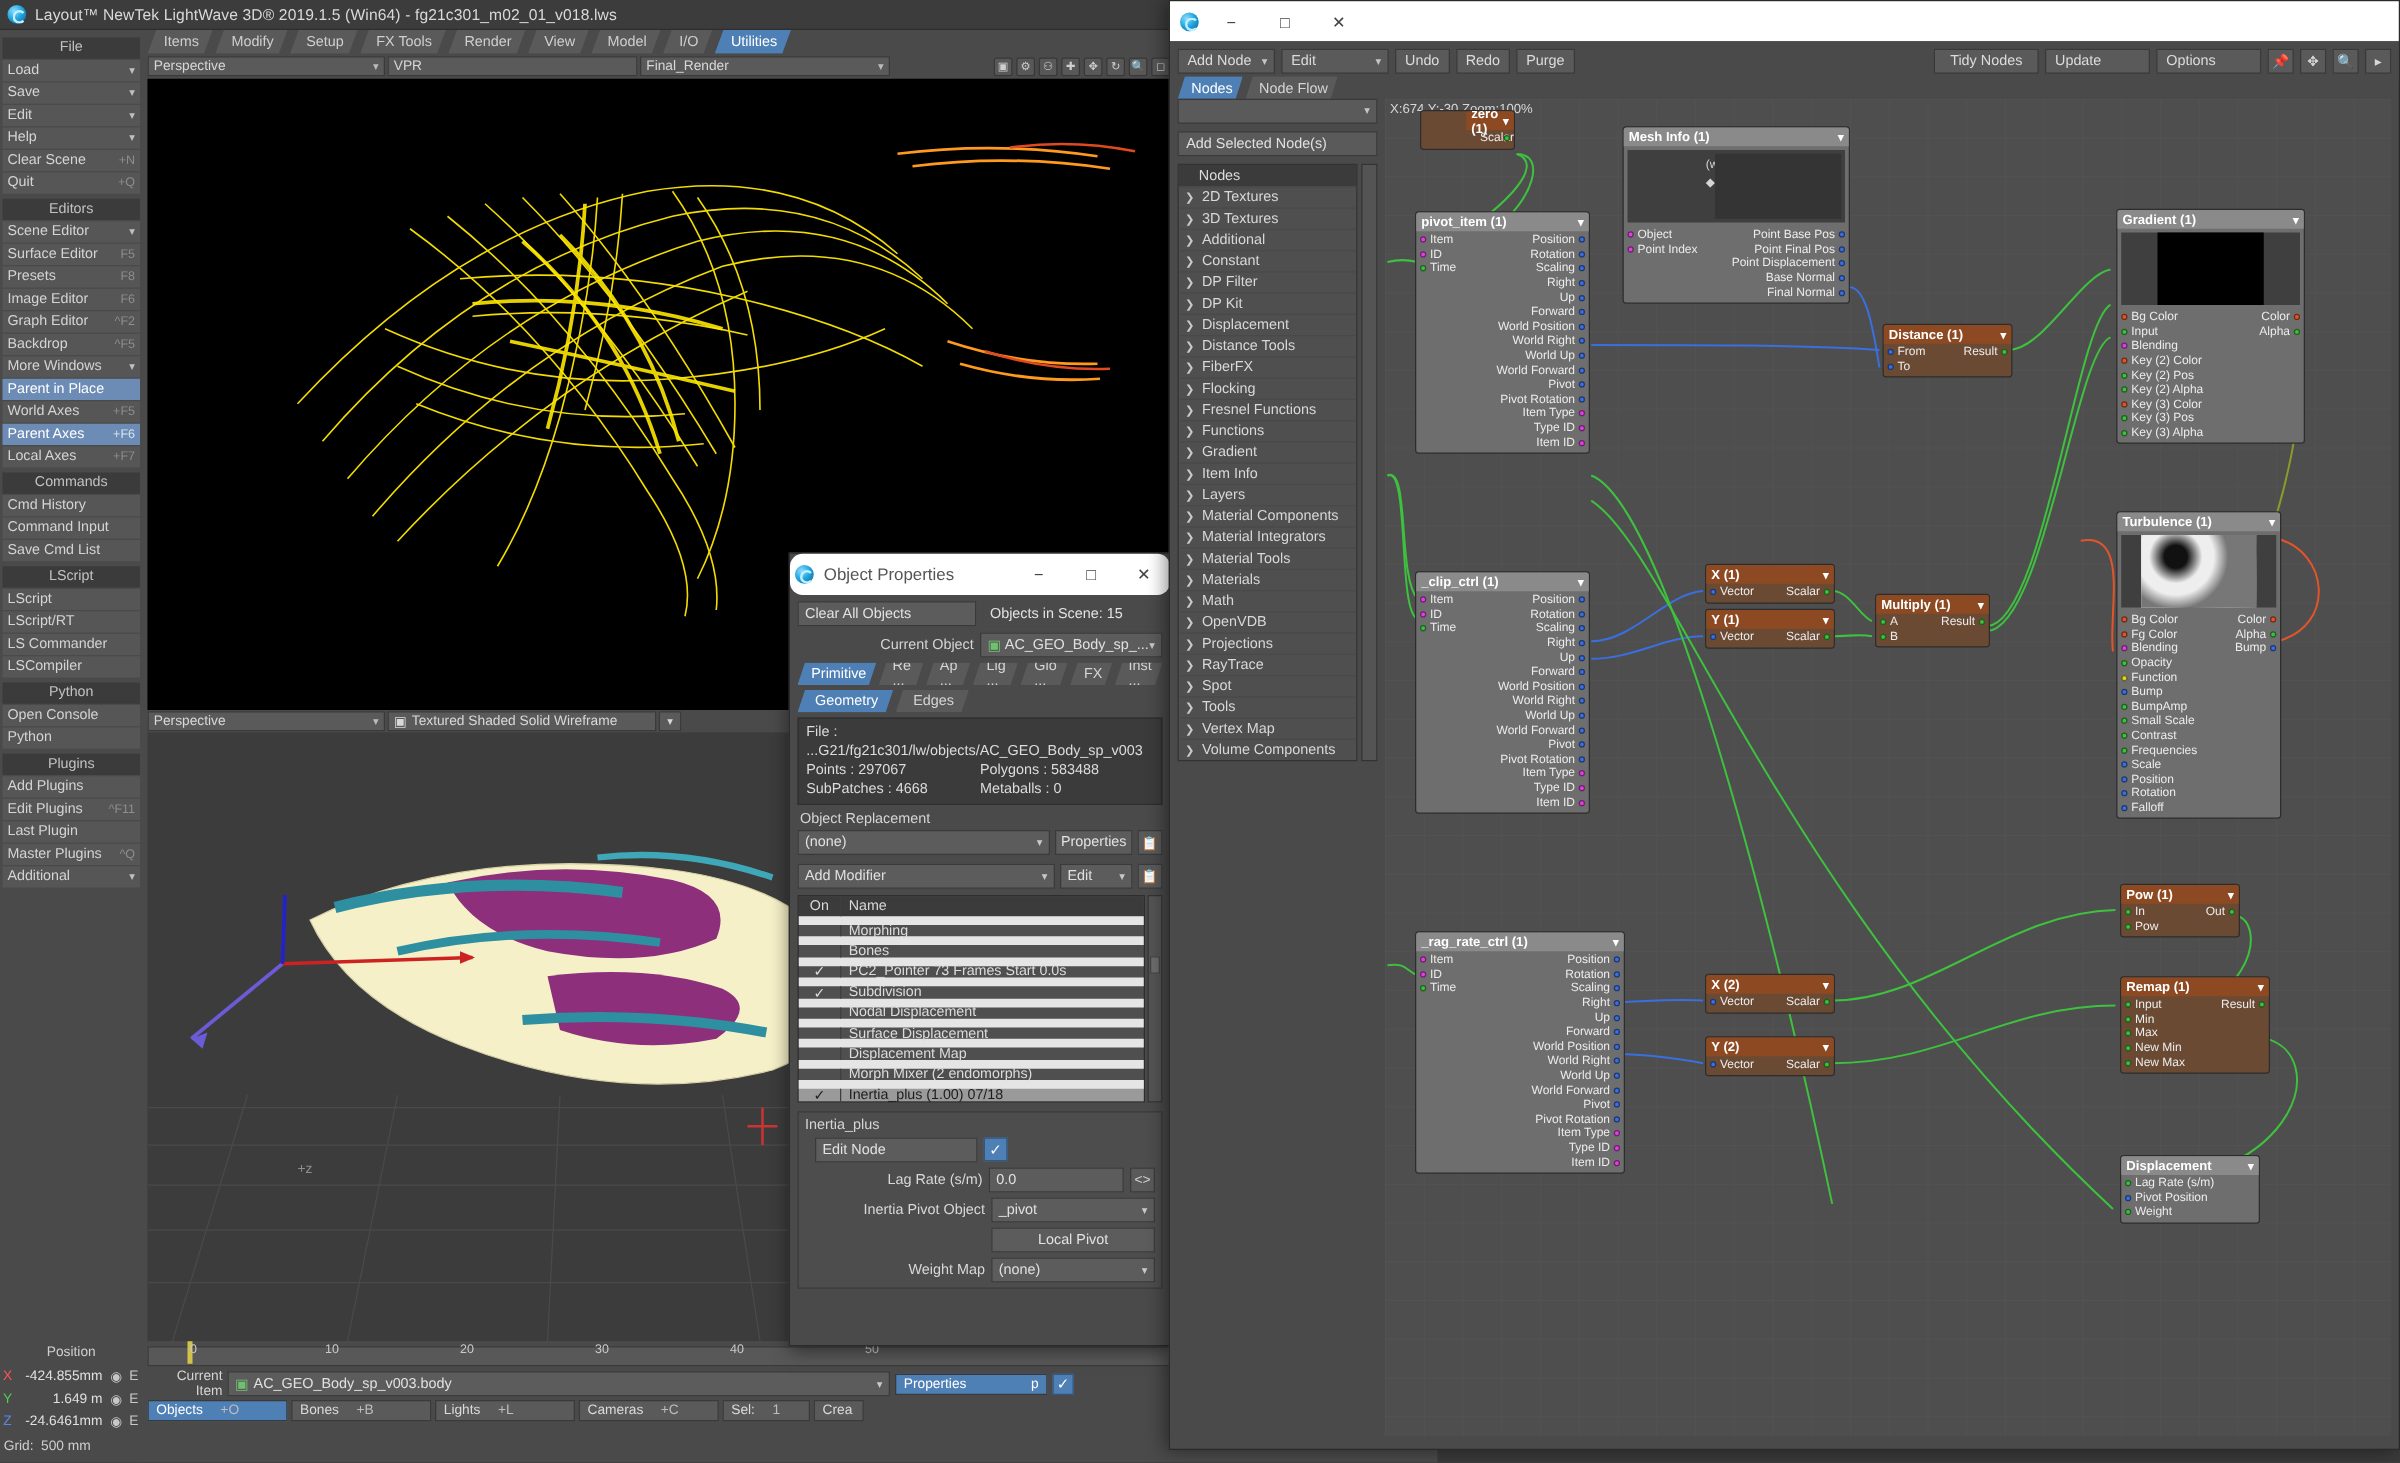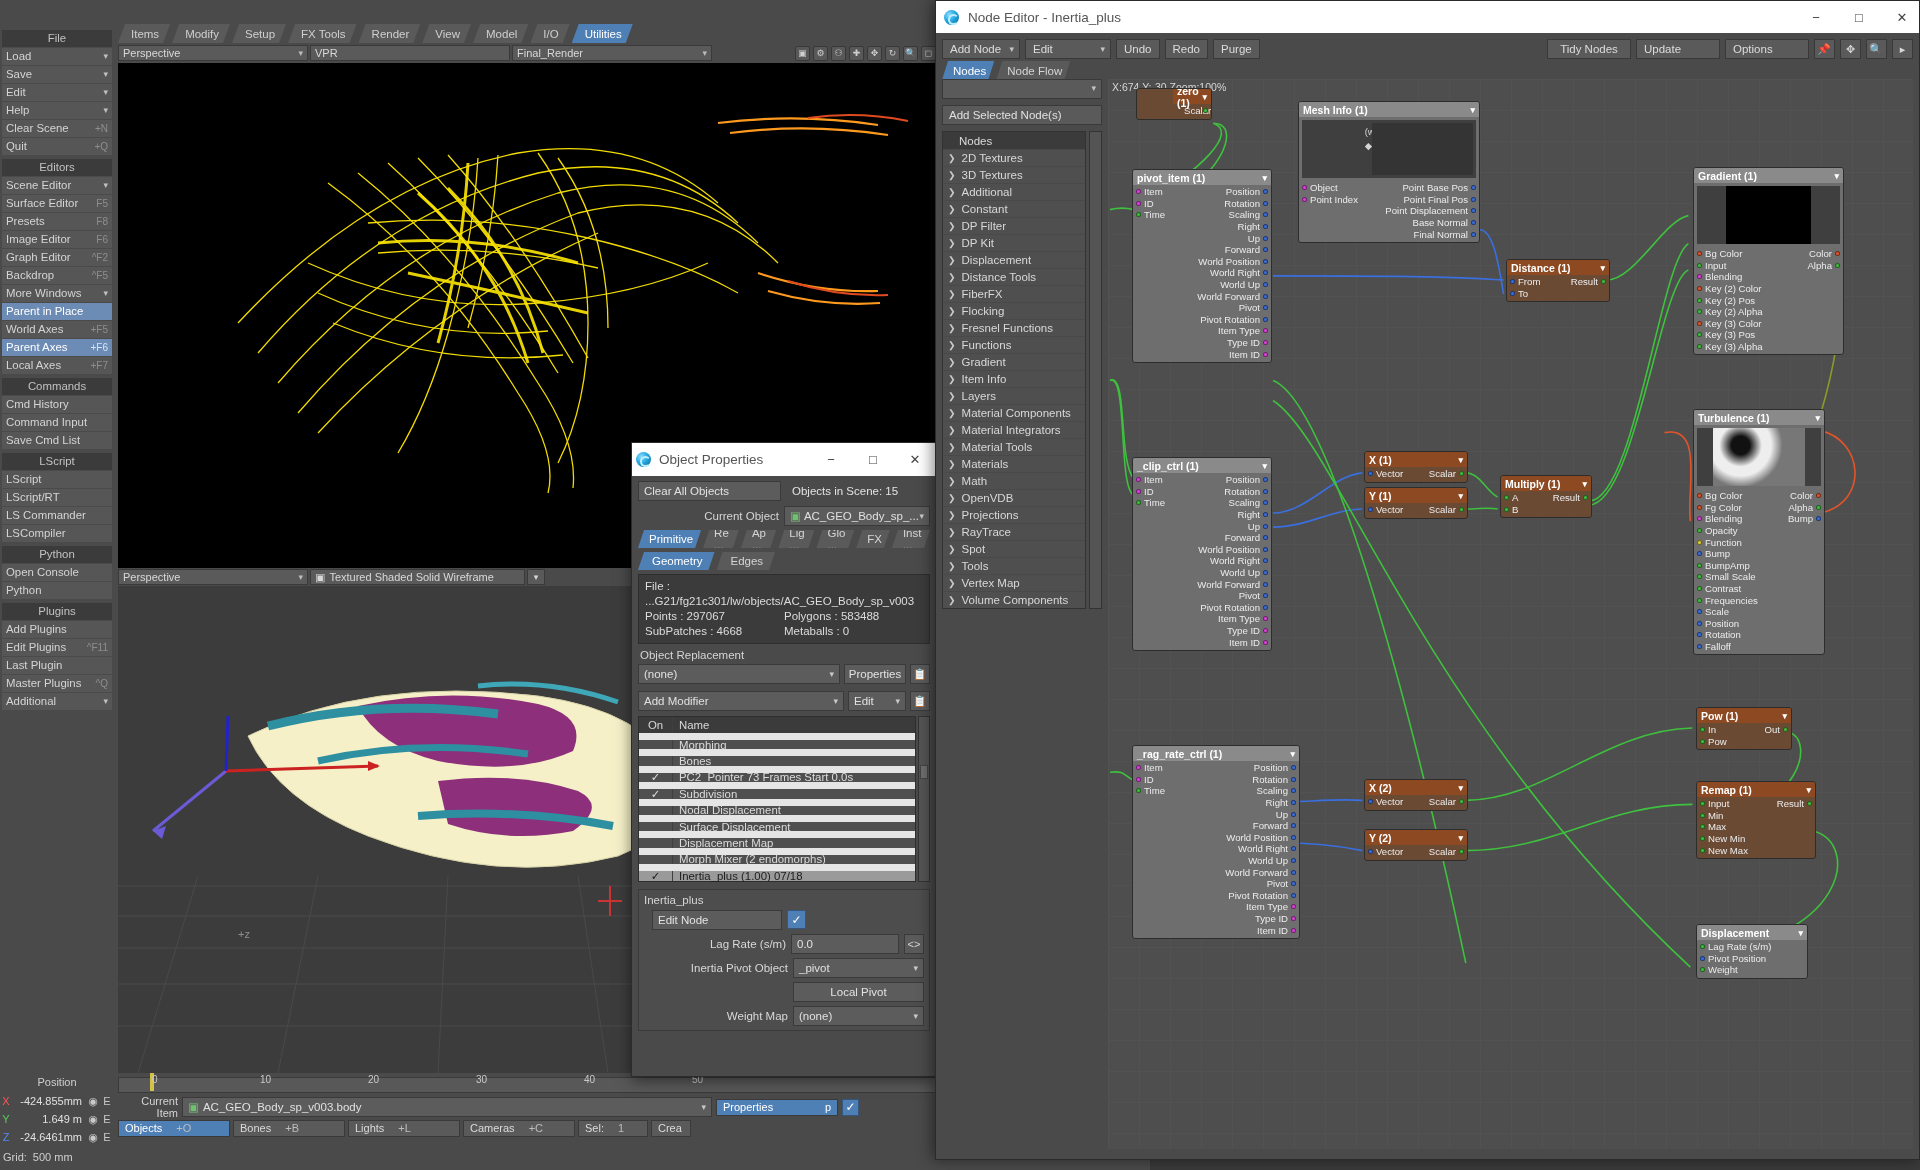--- a/index.html
+++ b/index.html
@@ -72,21 +72,21 @@
     align-items:center; gap:3px; font-size:11px; color:#d4d4d4;}
   .bbtn { height:17px; background:#5a5a5a; border:1px solid #3a3a3a; color:#dadada; font-size:11px;
     display:flex; align-items:center; padding:0 6px; gap:14px; }
   .bbtn.on { background:#4e7fb5; color:#fff; }
   #hint { position:absolute; left:118px; top:1140px; width:1032px; height:22px; font-size:11.5px;
     color:#d0d0d0; display:flex; align-items:center; }
 
   
   #objprops { position:absolute; left:631px; top:442px; width:306px; height:635px;
     background:#4a4a4a; border:1px solid #2c2c2c; box-shadow:0 3px 14px rgba(0,0,0,.5); }
-  #op-title { height:33px; background:#fff; display:flex; align-items:center; padding:0 4px; gap:8px;}
+  #op-title { height:33px; background:#fff; display:flex; align-items:center; padding:0 4px; gap:8px;border-radius:10px;}
   #op-title .t { font-size:13.5px; color:#555; }
   .wbtn { width:34px; height:31px; display:flex; align-items:center; justify-content:center;
     color:#444; font-size:13px; }
   #op-body { padding:5px 6px; }
   .opbar { display:flex; gap:5px; margin-bottom:5px; }
   .opfield { height:20px; background:#5c5c5c; border:1px solid #3a3a3a; color:#e2e2e2; font-size:11.5px;
     display:flex; align-items:center; padding:0 5px; }
   .oplbl { font-size:11.5px; color:#d5d5d5;}
   .tabstrip { display:flex; gap:2px; margin:4px 0 4px 0;}
   .ptab { height:18px; padding:0 8px 0 11px; font-size:11.5px; color:#d5d5d5; background:#5a5a5a;
@@ -162,20 +162,24 @@
   .cm { background:#e040e0;} .cb{background:#3a6fe0;} .cg{background:#3ec13e;}
   .cr{background:#e2552a;} .cy{background:#e0d030;}
   svg.wires { position:absolute; left:0; top:0; width:100%; height:100%; pointer-events:none;}
 </style>
 </head>
 <body>
 
 <div class="app">
 
   <div id="lw">
+    <div id="lw-title">
+      <span class="lwlogo"></span>
+      <span class="tt">Layout™ NewTek LightWave 3D® 2019.1.5 (Win64) - fg21c301_m02_01_v018.lws</span>
+    </div>
 
     <div id="lw-tabs">
         <div class="lwtab">Items</div>
         <div class="lwtab">Modify</div>
         <div class="lwtab">Setup</div>
         <div class="lwtab">FX Tools</div>
         <div class="lwtab">Render</div>
         <div class="lwtab">View</div>
         <div class="lwtab">Model</div>
         <div class="lwtab">I/O</div>
@@ -659,21 +663,20 @@
             <span class="cv">▾</span>
           </div>
         </div>
       </div>
     </div>
   </div>
 
   <div id="ne">
     <div id="ne-title">
       <span class="lwlogo"></span>
-      <span class="t">Node Editor - Inertia_plus</span>
       <span class="wbtn">−</span>
       <span class="wbtn">□</span>
       <span class="wbtn">✕</span>
     </div>
 
     <div id="ne-tools">
       <div class="ntbtn" style="width:78px">
         <span>Add Node</span>
         <span class="cv" style="position:absolute;right:5px">▾</span>
       </div>

